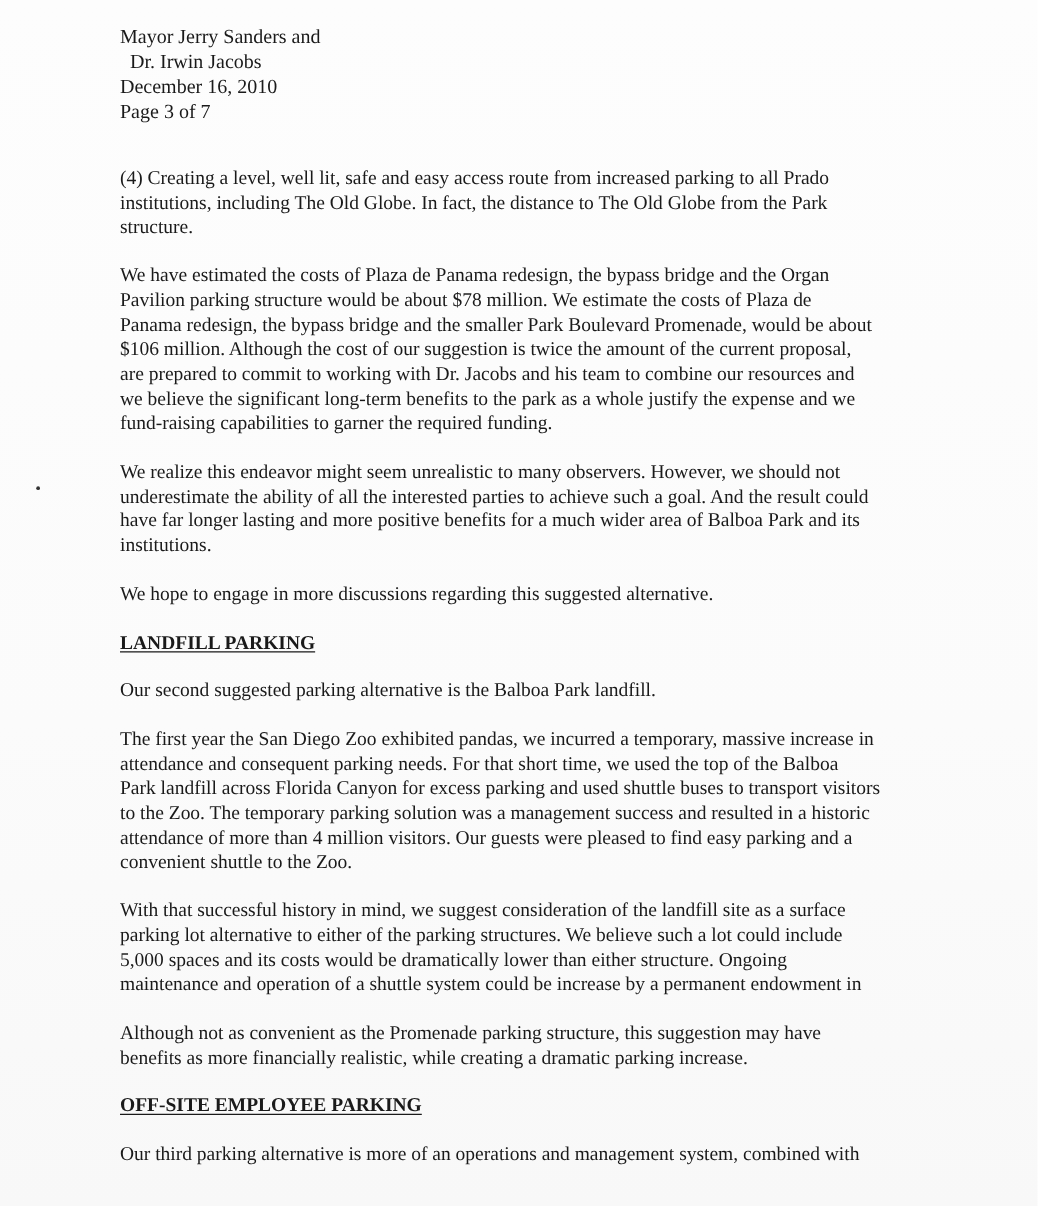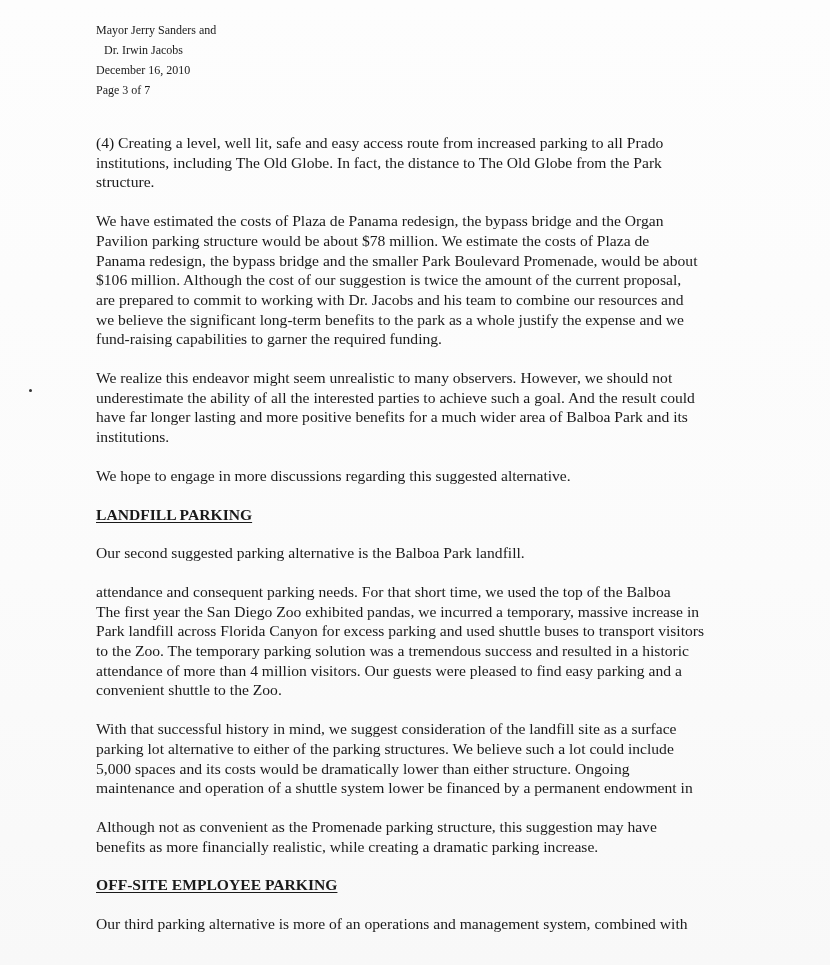--- a/index.html
+++ b/index.html
@@ -20,21 +20,21 @@
     left: 0;
     top: 0;
     width: 830px;
     height: 965px;
     background: linear-gradient(180deg, #fdfdfd 0%, #fbfbfb 60%, #f8f8f8 100%);
   }
   .header {
     position: absolute;
     left: 96px;
     top: 20px;
-    font-size: 12px;
+    font-size: 16px;
     line-height: 20px;
   }
   .header .indent { padding-left: 8px; display: block; }
   .header span { display: block; }
   .body {
     position: absolute;
     left: 96px;
     top: 133px;
     width: 660px;
     font-size: 15.6px;
@@ -104,33 +104,33 @@
       <span class="p-line">We hope to engage in more discussions regarding this suggested alternative.</span>
     </p>
 
     <h2>LANDFILL PARKING</h2>
 
     <p>
       <span class="p-line">Our second suggested parking alternative is the Balboa Park landfill.</span>
     </p>
 
     <p>
+      <span class="p-line">The first year the San Diego Zoo exhibited pandas, we incurred a temporary, massive increase in</span>
       <span class="p-line">attendance and consequent parking needs.  For that short time, we used the top of the Balboa</span>
-      <span class="p-line">The first year the San Diego Zoo exhibited pandas, we incurred a temporary, massive increase in</span>
       <span class="p-line">Park landfill across Florida Canyon for excess parking and used shuttle buses to transport visitors</span>
-      <span class="p-line">to the Zoo. The temporary parking solution was a tremendous success and resulted in a historic</span>
+      <span class="p-line">to the Zoo. The temporary parking solution was a management success and resulted in a historic</span>
       <span class="p-line">attendance of more than 4 million visitors.  Our guests were pleased to find easy parking and a</span>
       <span class="p-line">convenient shuttle to the Zoo.</span>
     </p>
 
     <p>
       <span class="p-line">With that successful history in mind, we suggest consideration of the landfill site as a surface</span>
       <span class="p-line">parking lot alternative to either of the parking structures.  We believe such a lot could include</span>
       <span class="p-line">5,000 spaces and its costs would be dramatically lower than either structure.  Ongoing</span>
-      <span class="p-line">maintenance and operation of a shuttle system lower be financed by a permanent endowment in</span>
+      <span class="p-line">maintenance and operation of a shuttle system could be increase by a permanent endowment in</span>
     </p>
 
     <p>
       <span class="p-line">Although not as convenient as the Promenade parking structure, this suggestion may have</span>
       <span class="p-line">benefits as more financially realistic, while creating a dramatic parking increase.</span>
     </p>
 
     <h2>OFF-SITE EMPLOYEE PARKING</h2>
 
     <p>

